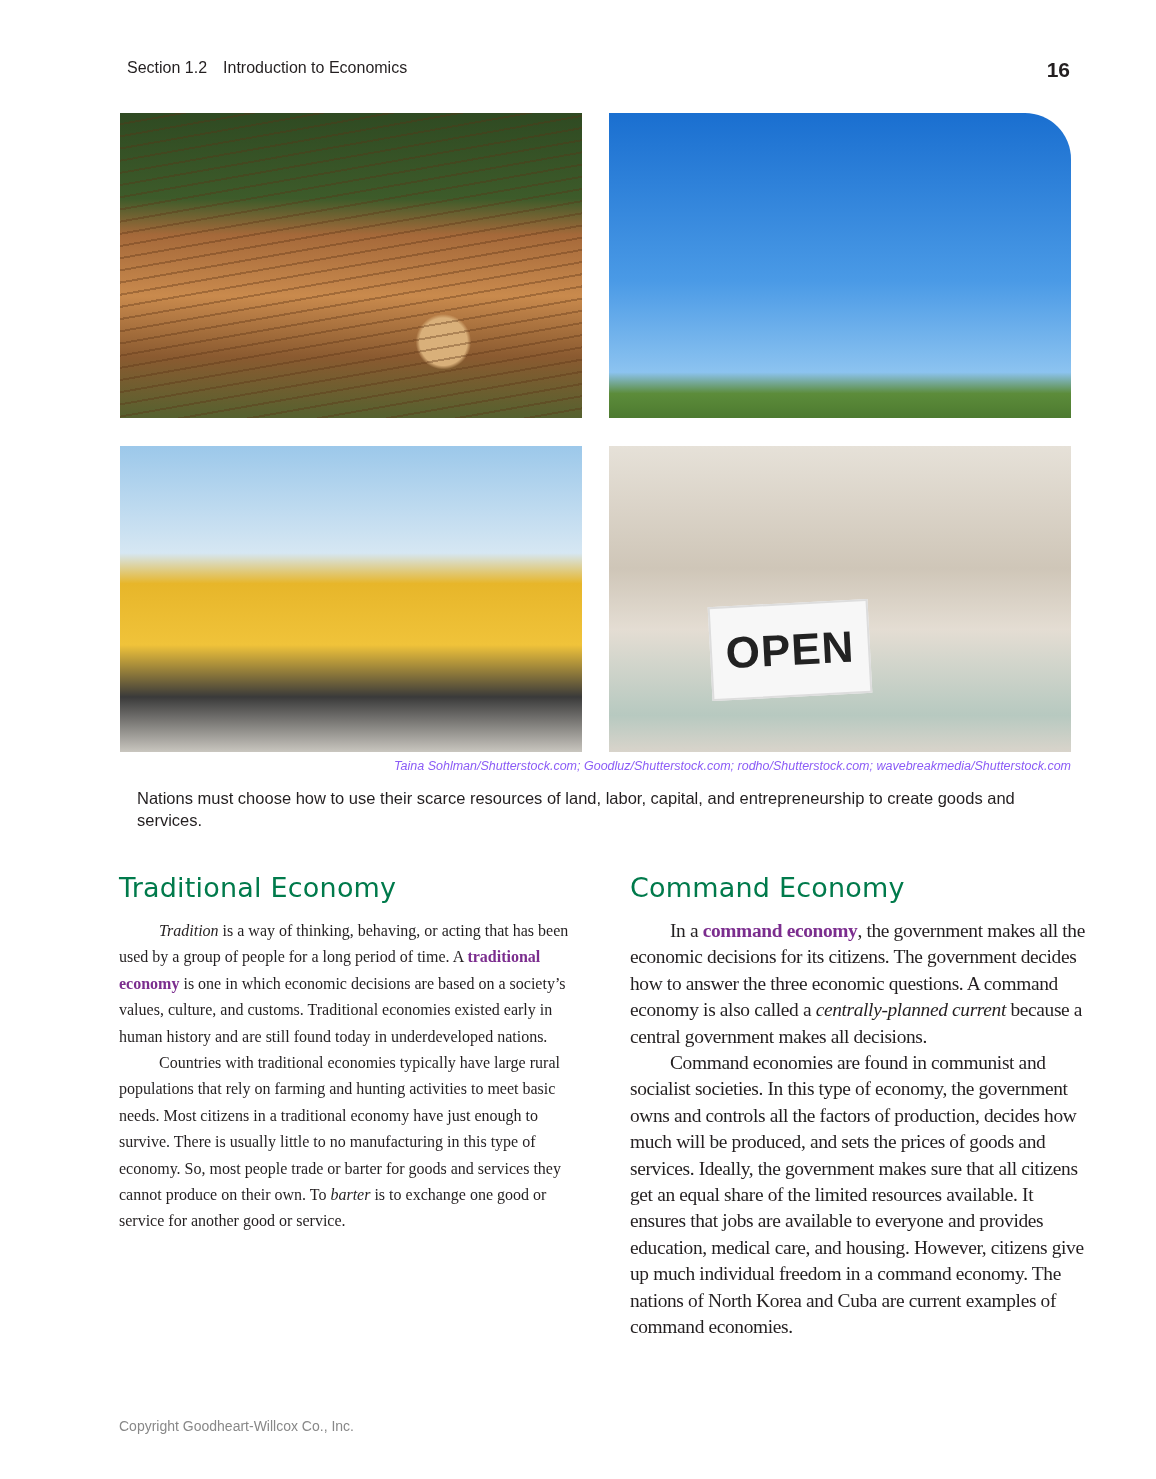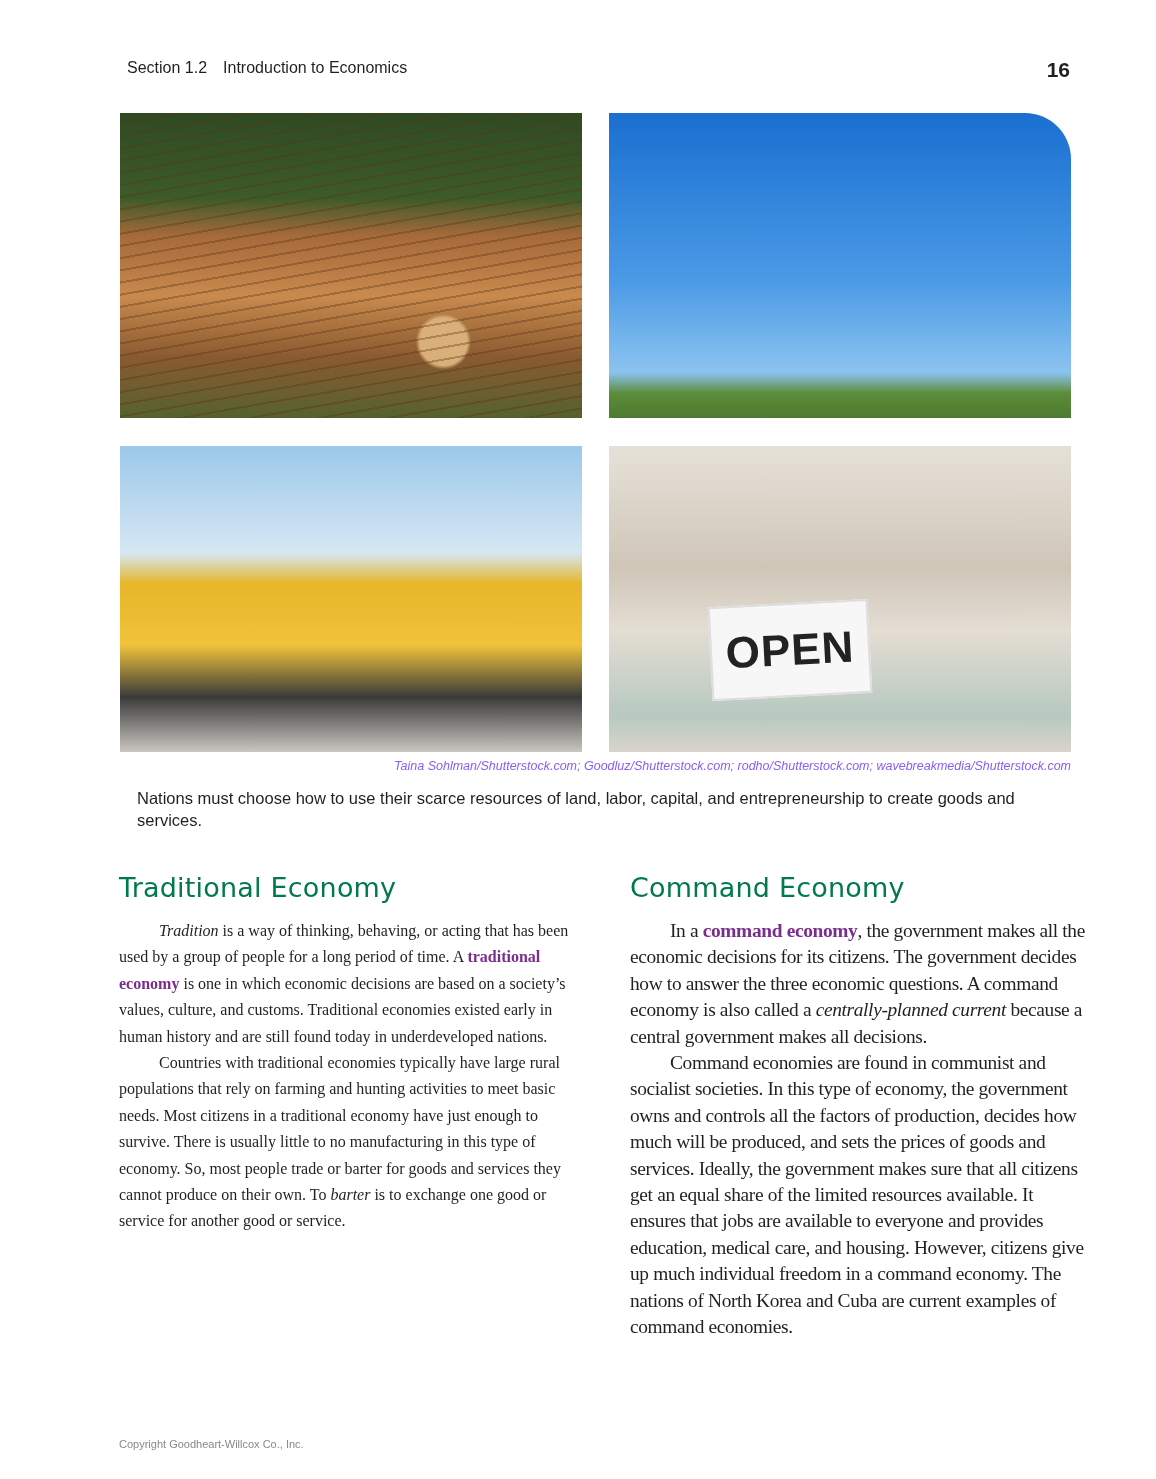--- a/index.html
+++ b/index.html
@@ -23,21 +23,21 @@
                font-family:"Liberation Sans", sans-serif; font-size:44px; font-weight:bold; color:#222; display:flex; align-items:center; justify-content:center; letter-spacing:1px; transform:rotate(-3deg); }
   .credit { position:absolute; right:85px; top:759px; font-family:"Liberation Sans", sans-serif; font-style:italic; font-size:12.5px; color:#8b5cf6; }
   .caption { position:absolute; left:119px; top:787px; width:940px; font-family:"Liberation Sans", sans-serif; font-size:16.5px; line-height:22px; color:#231f20;margin-left:18px; }
   .col { position:absolute; top:870px; width:455px; }
   .col.left { left:119px; }
   .col.right { left:618px;margin-left:12px; }
   .col h2 { margin:0 0 12px 0; font-family:"DejaVu Sans", sans-serif; font-weight:normal; font-size:27px; color:#007a4b; letter-spacing:.2px; line-height:36px; }
   .col p { margin:0; font-size:16px; line-height:26.4px; text-indent:40px; }
   .col.right p { font-size:19.4px; letter-spacing:-.35px; }
   .term { font-weight:bold; color:#7b2d8e; }
-  .footer { position:absolute; left:119px; top:1418px; font-family:"Liberation Sans", sans-serif; font-size:11px; color:#888;margin-top:20px; }
+  .footer { position:absolute; left:119px; top:1418px; font-family:"Liberation Sans", sans-serif; font-size:14px; color:#888; }
 </style>
 </head>
 <body>
 
 <div class="header-left">
   <span>Section 1.2</span><span class="gap"></span><span>Introduction to Economics</span>
 </div>
 <div class="page-num">16</div>
 
 <div class="photo p1"></div>

